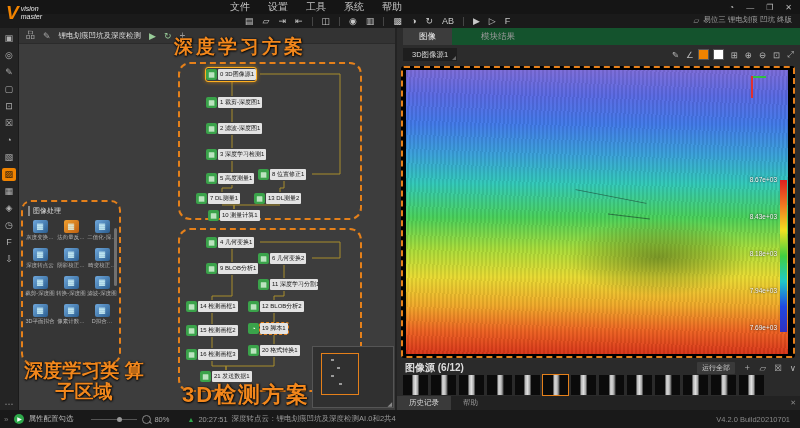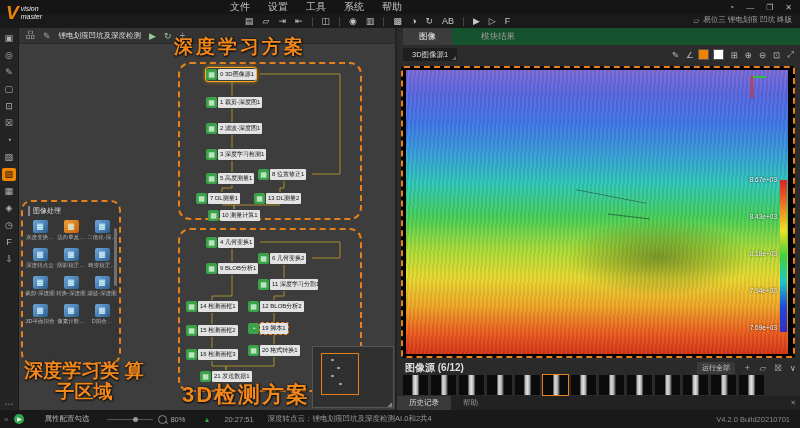--- a/index.html
+++ b/index.html
@@ -115,27 +115,27 @@
   .hist{position:absolute;left:0;top:368px;width:405px;height:14px;background:#222;display:flex;align-items:center;}
   .htab{font-size:7.5px;line-height:14px;padding:0 12px;color:#999;}
   .htab.active{background:#3a3a3a;color:#ddd;}
   .hist-close{margin-left:auto;margin-right:6px;font-size:7px;color:#888;}
 
   
   .statusbar{position:absolute;left:0;top:410px;width:800px;height:18px;background:#191919;display:flex;align-items:center;
     font-size:7.5px;color:#a8a8a8;z-index:25;}
   .sb-collapse{margin:0 6px 0 4px;color:#777;font-size:8px;}
   .runico{width:10px;height:10px;border-radius:50%;background:#2ea84a;color:#fff;font-size:6px;line-height:10px;text-align:center;flex:none;}
-  .sb-runlabel{margin-left:20px;color:#b5b5b5;}
+  .sb-runlabel{margin-left:4px;color:#b5b5b5;}
   .metrics{display:flex;gap:16px;margin-left:96px;}
   .slider{width:46px;height:1px;background:#555;margin:0 5px 0 18px;position:relative;}
   .slider-knob{position:absolute;left:26px;top:-2px;width:5px;height:5px;background:#999;border-radius:50%;}
   .mag{width:7px;height:7px;border:1px solid #888;border-radius:50%;position:relative;margin-right:3px;}
   .mag::after{content:"";position:absolute;left:6px;top:6px;width:3px;height:1px;background:#888;transform:rotate(45deg);}
-  .log{display:flex;align-items:center;gap:14px;margin-left:18px;color:#9a9a9a;}
+  .log{display:flex;align-items:center;gap:4px;margin-left:18px;color:#9a9a9a;}
   .log-tri{color:#2ea84a;font-size:7px;}
   .version{margin-left:auto;margin-right:10px;color:#8a8a8a;}
 </style>
 </head>
 <body>
 
 <div class="screen">
 
   <div class="header">
     <div class="titlebar"></div>

